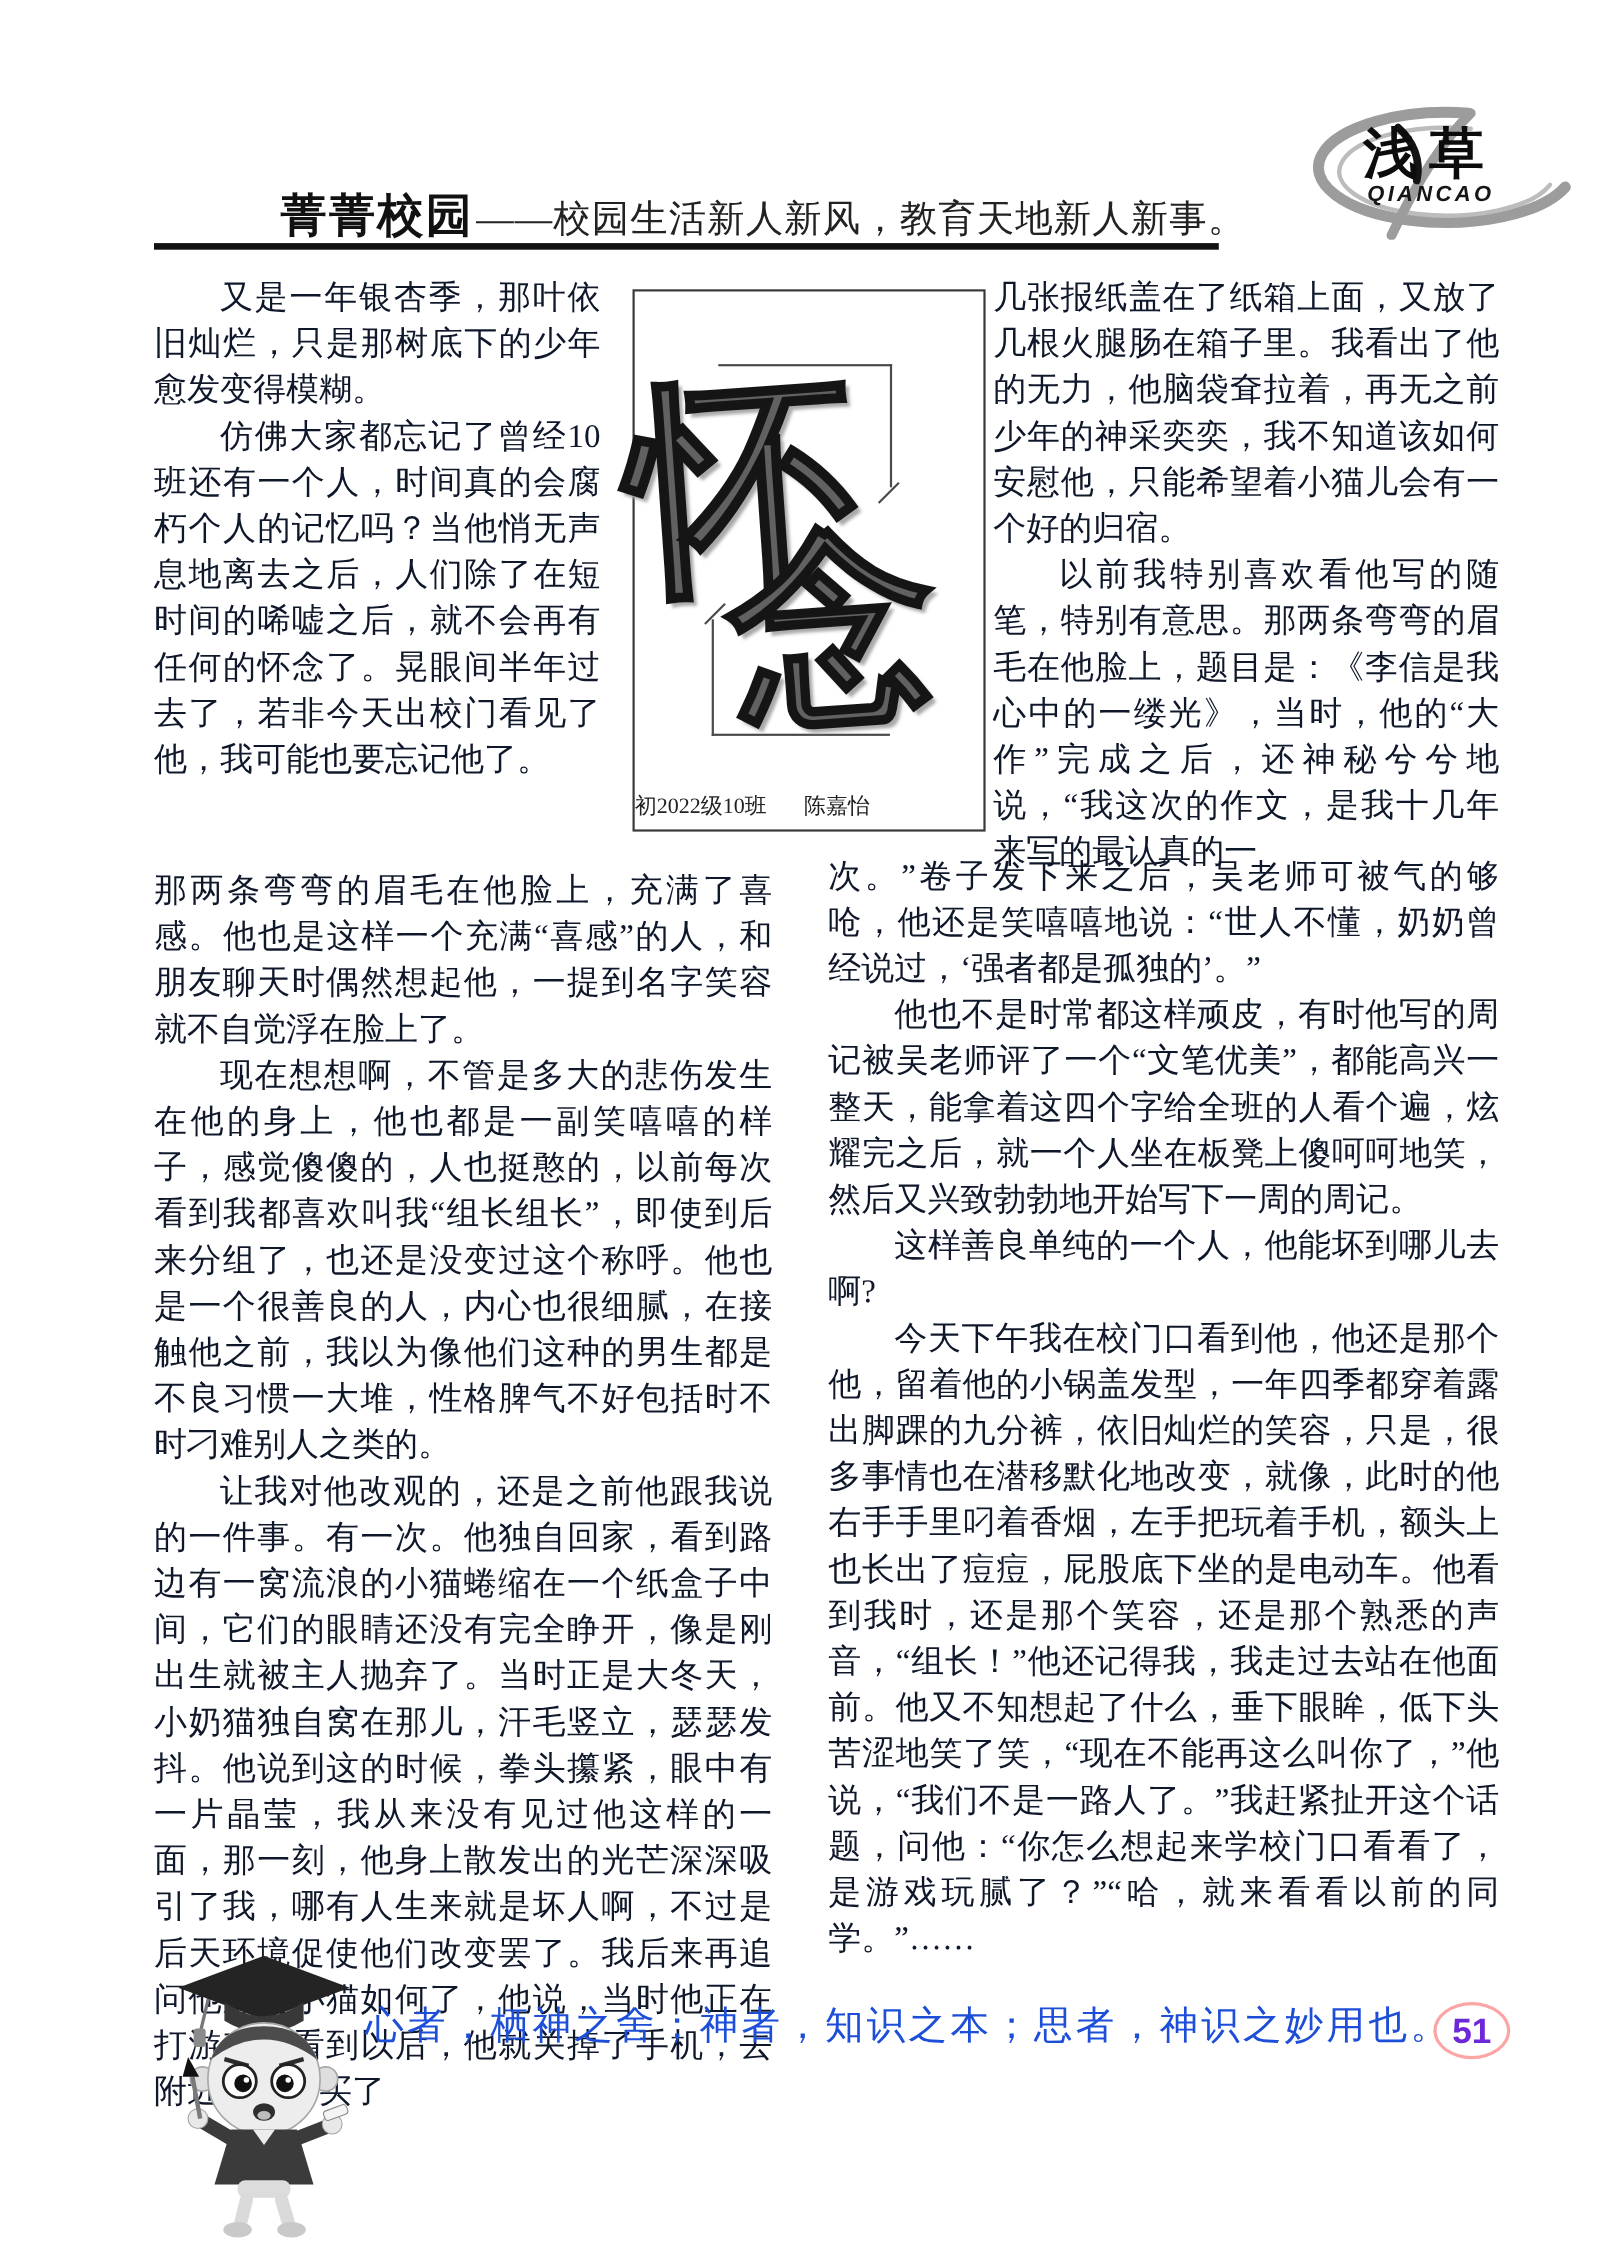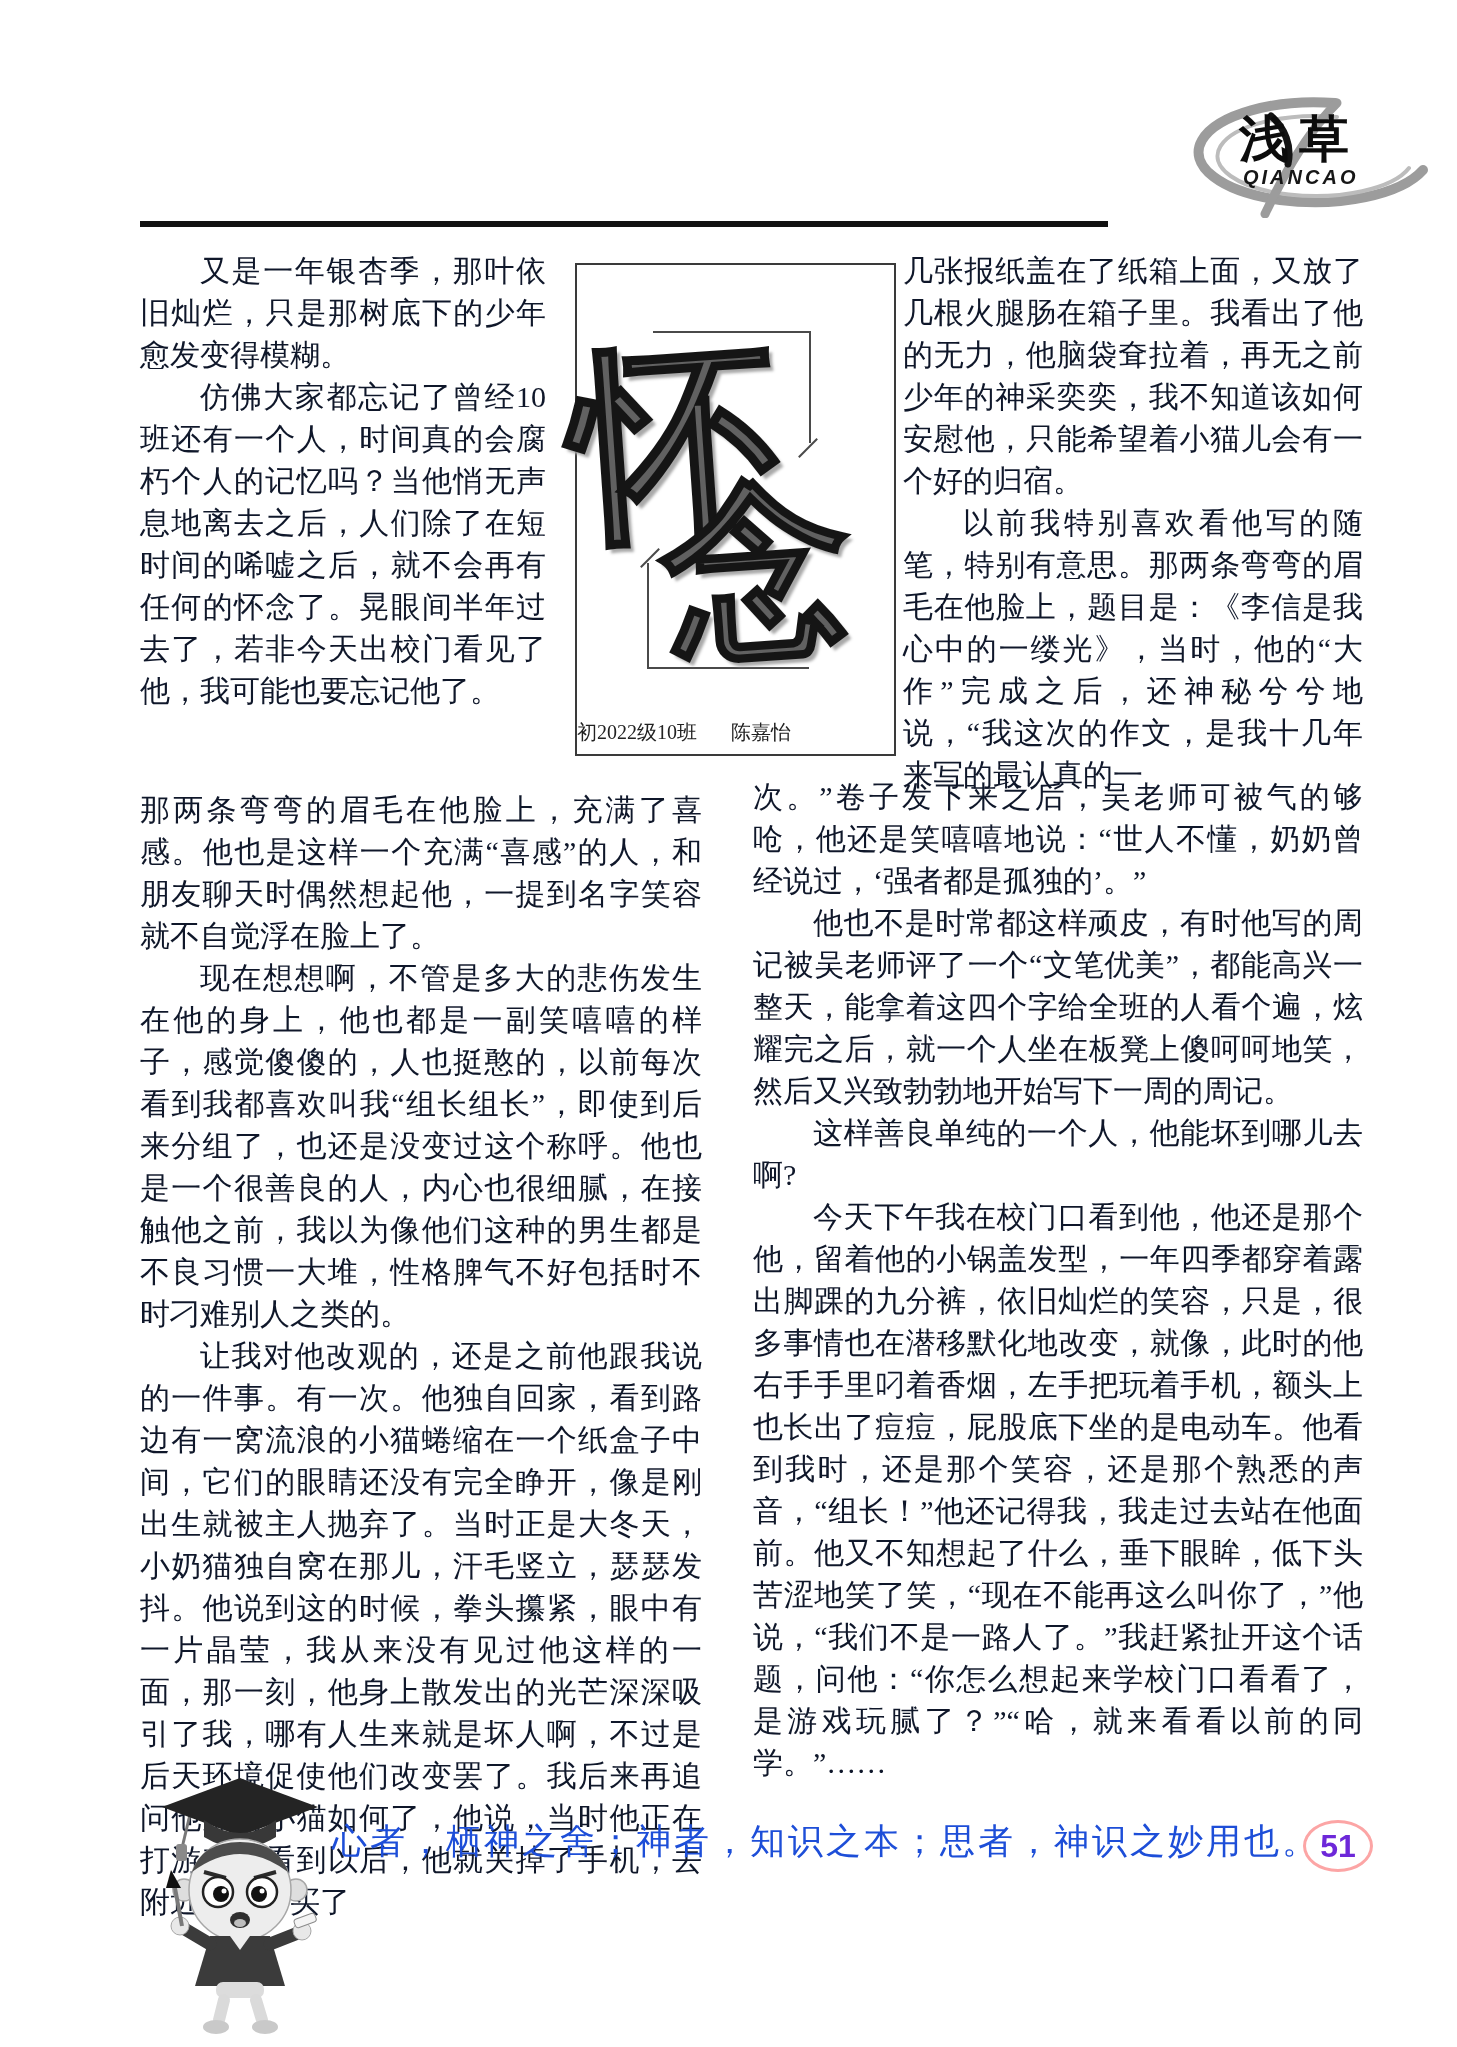--- a/index.html
+++ b/index.html
@@ -50,20 +50,24 @@
   .page-number{position:absolute;left:1303px;top:1820px;width:64px;height:46px;border:3px solid #fca5a5;
                border-radius:50%;display:flex;align-items:center;justify-content:center;
                font-family:"Liberation Sans",sans-serif;font-size:32px;font-weight:bold;color:#6d28d9;}
   .mascot{position:absolute;left:152px;top:1776px;width:178px;height:266px;}
 </style>
 </head>
 <body>
 
 <div class="page">
 
+  <div class="header-row">
+    <span class="section-title">菁菁校园</span>
+      <span class="tagline">——校园生活新人新风，教育天地新人新事。</span>
+  </div>
   <div class="header-rule"></div>
 
   <div class="logo">
     <svg width="266" height="128" viewBox="0 0 266 128">
       <path d="M 152,13 A 116,50 0 1 0 240,80" fill="none" stroke="#9c9c9c" stroke-width="10" stroke-linecap="round"></path>
       <path d="M 154,27 A 98,40 0 1 0 226,78" fill="none" stroke="#bcbcbc" stroke-width="4" stroke-linecap="round"></path>
       <path d="M 154,13 C 124,42 100,86 82,124" fill="none" stroke="#9c9c9c" stroke-width="9" stroke-linecap="round"></path>
       <path d="M 88,26 C 102,38 109,56 105,74" fill="none" stroke="#141414" stroke-width="7" stroke-linecap="round"></path>
     </svg>
     <div class="logo-hanzi">浅草</div>

